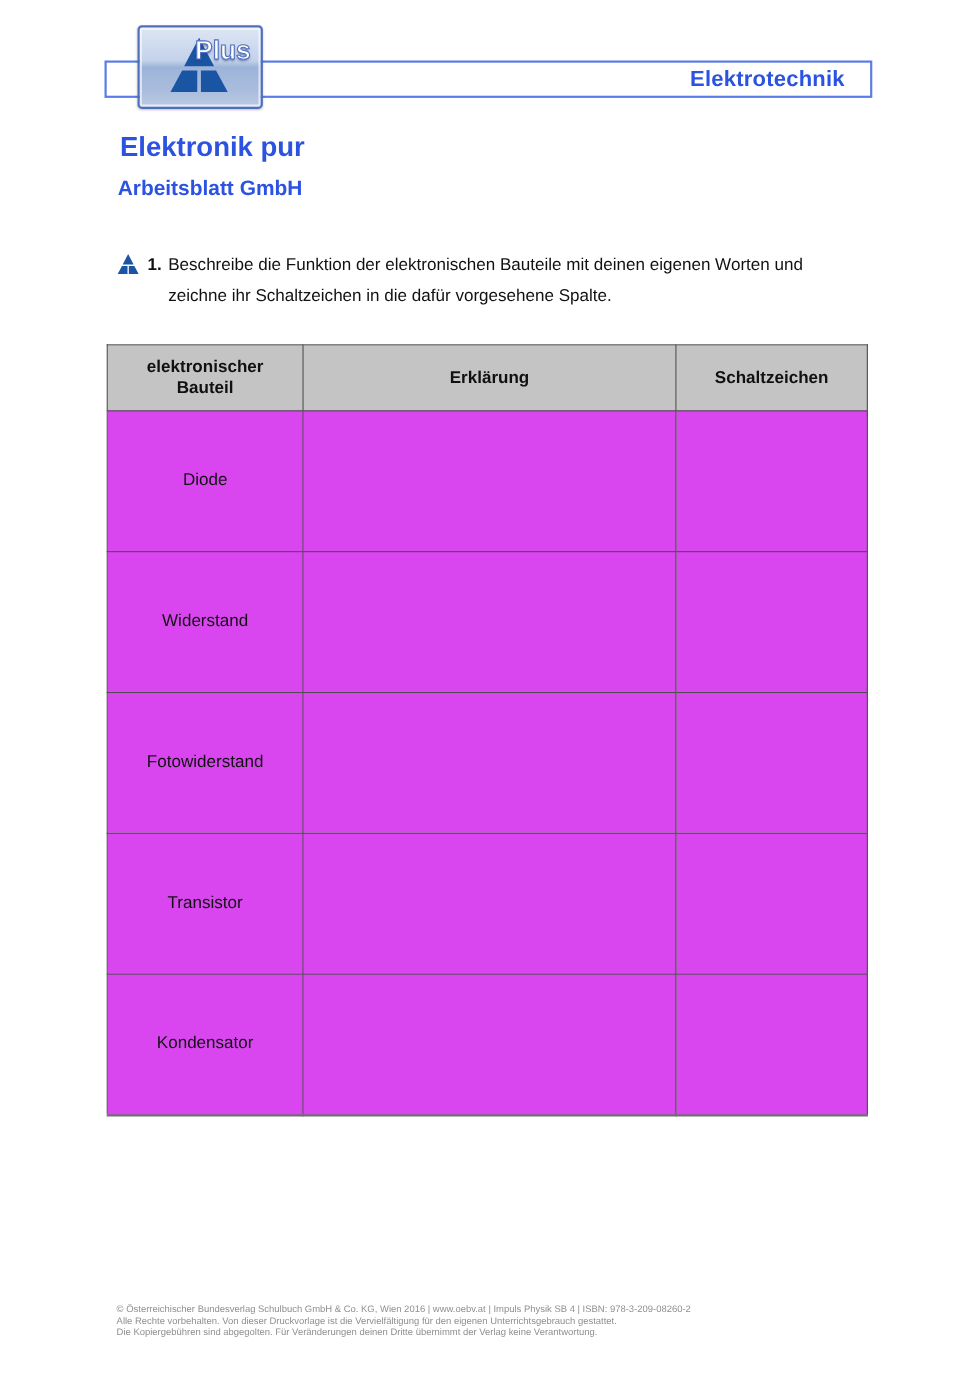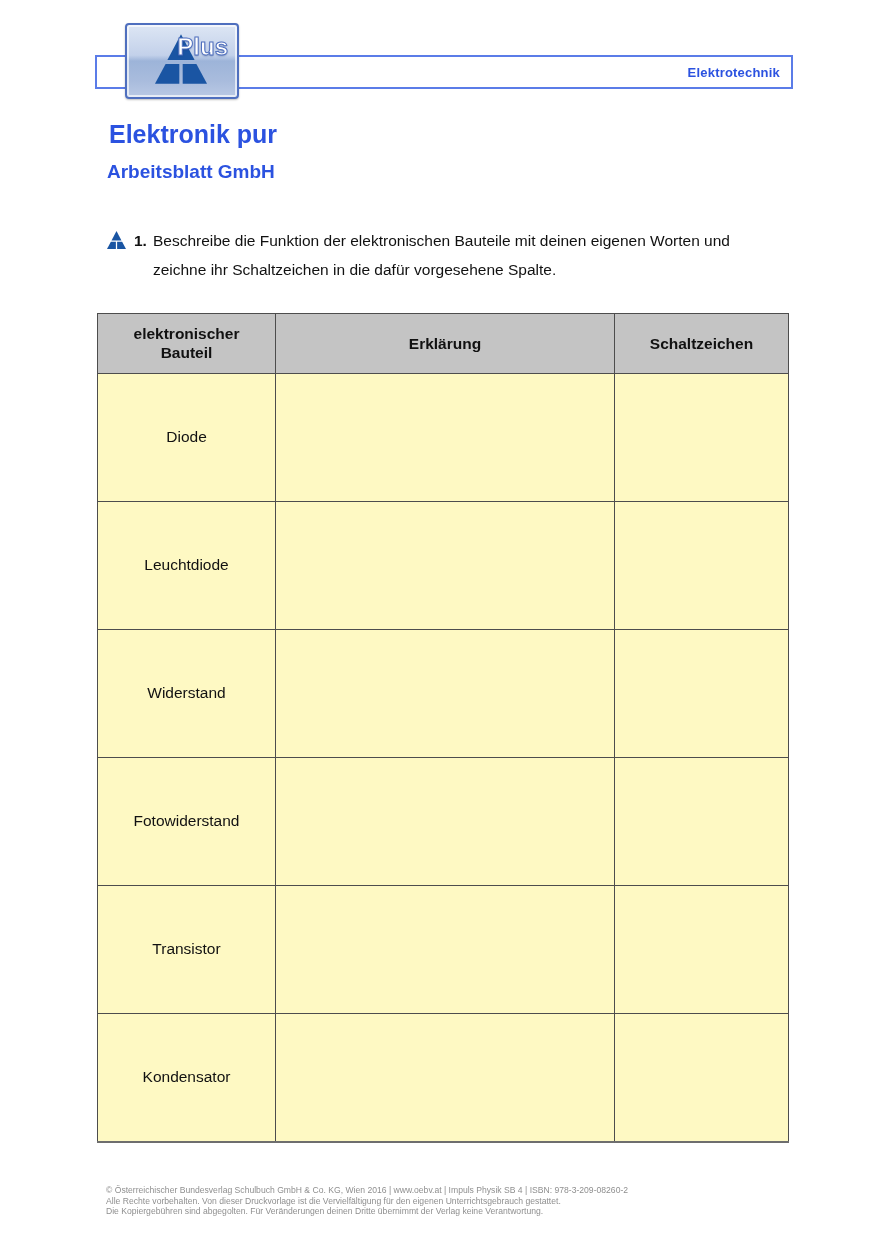--- a/index.html
+++ b/index.html
@@ -7,21 +7,21 @@
     position:relative;width:890px;height:1259px;background:#ffffff;overflow:hidden;
     font-family:"Liberation Sans","DejaVu Sans",sans-serif;color:#111;
   }
 
   
   .header-bar{
     position:absolute;left:95px;top:55px;width:694px;height:30px;
     border:2px solid #5b7ce8;display:flex;align-items:center;justify-content:flex-end;
   }
   .header-subject{
-    color:#2b52e0;font-weight:bold;font-size:13px;padding-right:11px;letter-spacing:.2px;
+    color:#2b52e0;font-weight:bold;font-size:20px;padding-right:23px;letter-spacing:.2px;
   }
 
   
   .logo{
     position:absolute;left:125px;top:23px;width:110px;height:72px;
     border:2px solid #4f6fbe;border-radius:4px;
     background:linear-gradient(180deg,#dde6f4 0%,#c3d1ea 42%,#9db4d9 50%,#a9bcdd 78%,#bac9e4 100%);
     box-shadow:inset 0 0 0 2px rgba(255,255,255,.65), 0 1px 2px rgba(0,0,0,.25);
   }
   .logo .pyramid{position:absolute;left:26px;top:9px;width:56px;height:50px;}
@@ -60,21 +60,21 @@
   .components-table col.c2{width:339px;}
   .components-table col.c3{width:174px;}
   .components-table th,.components-table td{
     border:1px solid #4d4d4d;text-align:center;vertical-align:middle;
     font-size:15.5px;padding:0;
   }
   .components-table th{
     background:#c4c4c4;font-weight:bold;height:46px;line-height:1.25;
   }
   .components-table th .narrow{max-width:125px;margin:10px auto;}
-  .components-table td{height:127px;background:#fef9c3;font-weight:normal;}
+  .components-table td{height:127px;background:#d946ef;font-weight:normal;}
   .components-table{border-bottom:2px solid #6e6e6e;}
 
   
   .footer{
     position:absolute;left:106px;top:1185px;width:640px;
     color:#8f8f8f;font-size:8.6px;line-height:10.5px;
   }
 </style>
 </head>
 <body>
@@ -122,25 +122,20 @@
         <th>Schaltzeichen</th>
       </tr>
     </thead>
     <tbody>
       <tr>
         <td>Diode</td>
         <td></td>
         <td></td>
       </tr>
       <tr>
-        <td>Leuchtdiode</td>
-        <td></td>
-        <td></td>
-      </tr>
-      <tr>
         <td>Widerstand</td>
         <td></td>
         <td></td>
       </tr>
       <tr>
         <td>Fotowiderstand</td>
         <td></td>
         <td></td>
       </tr>
       <tr>

